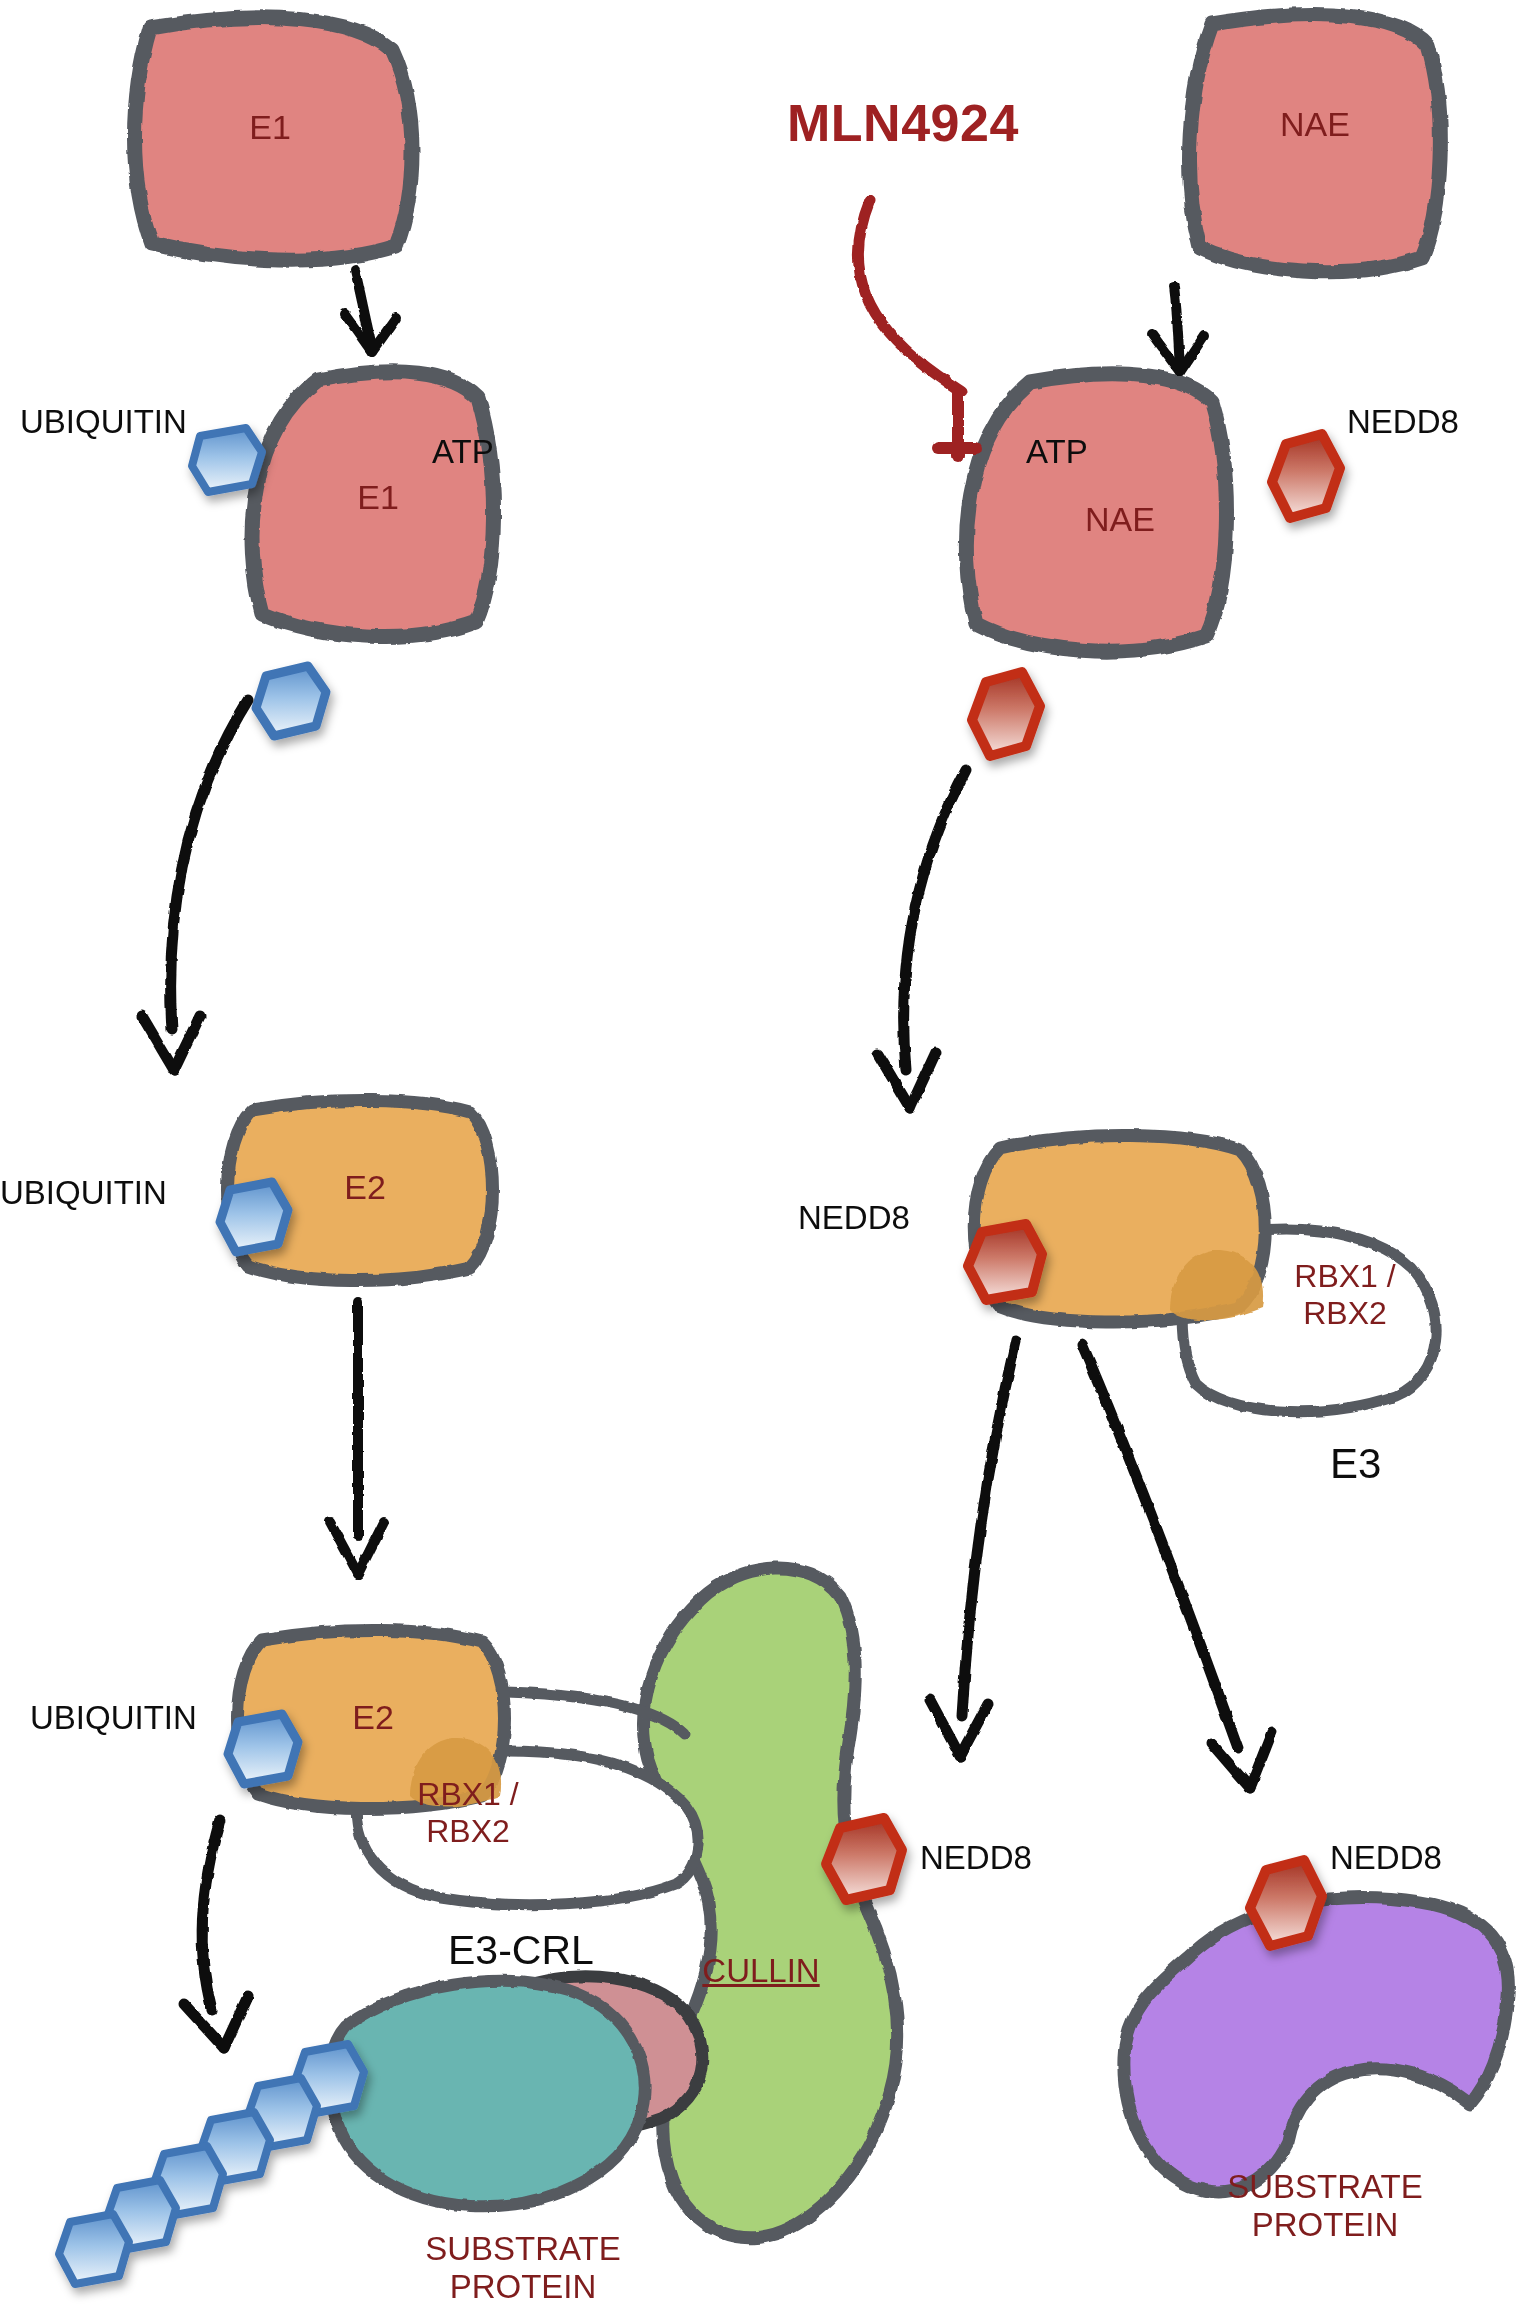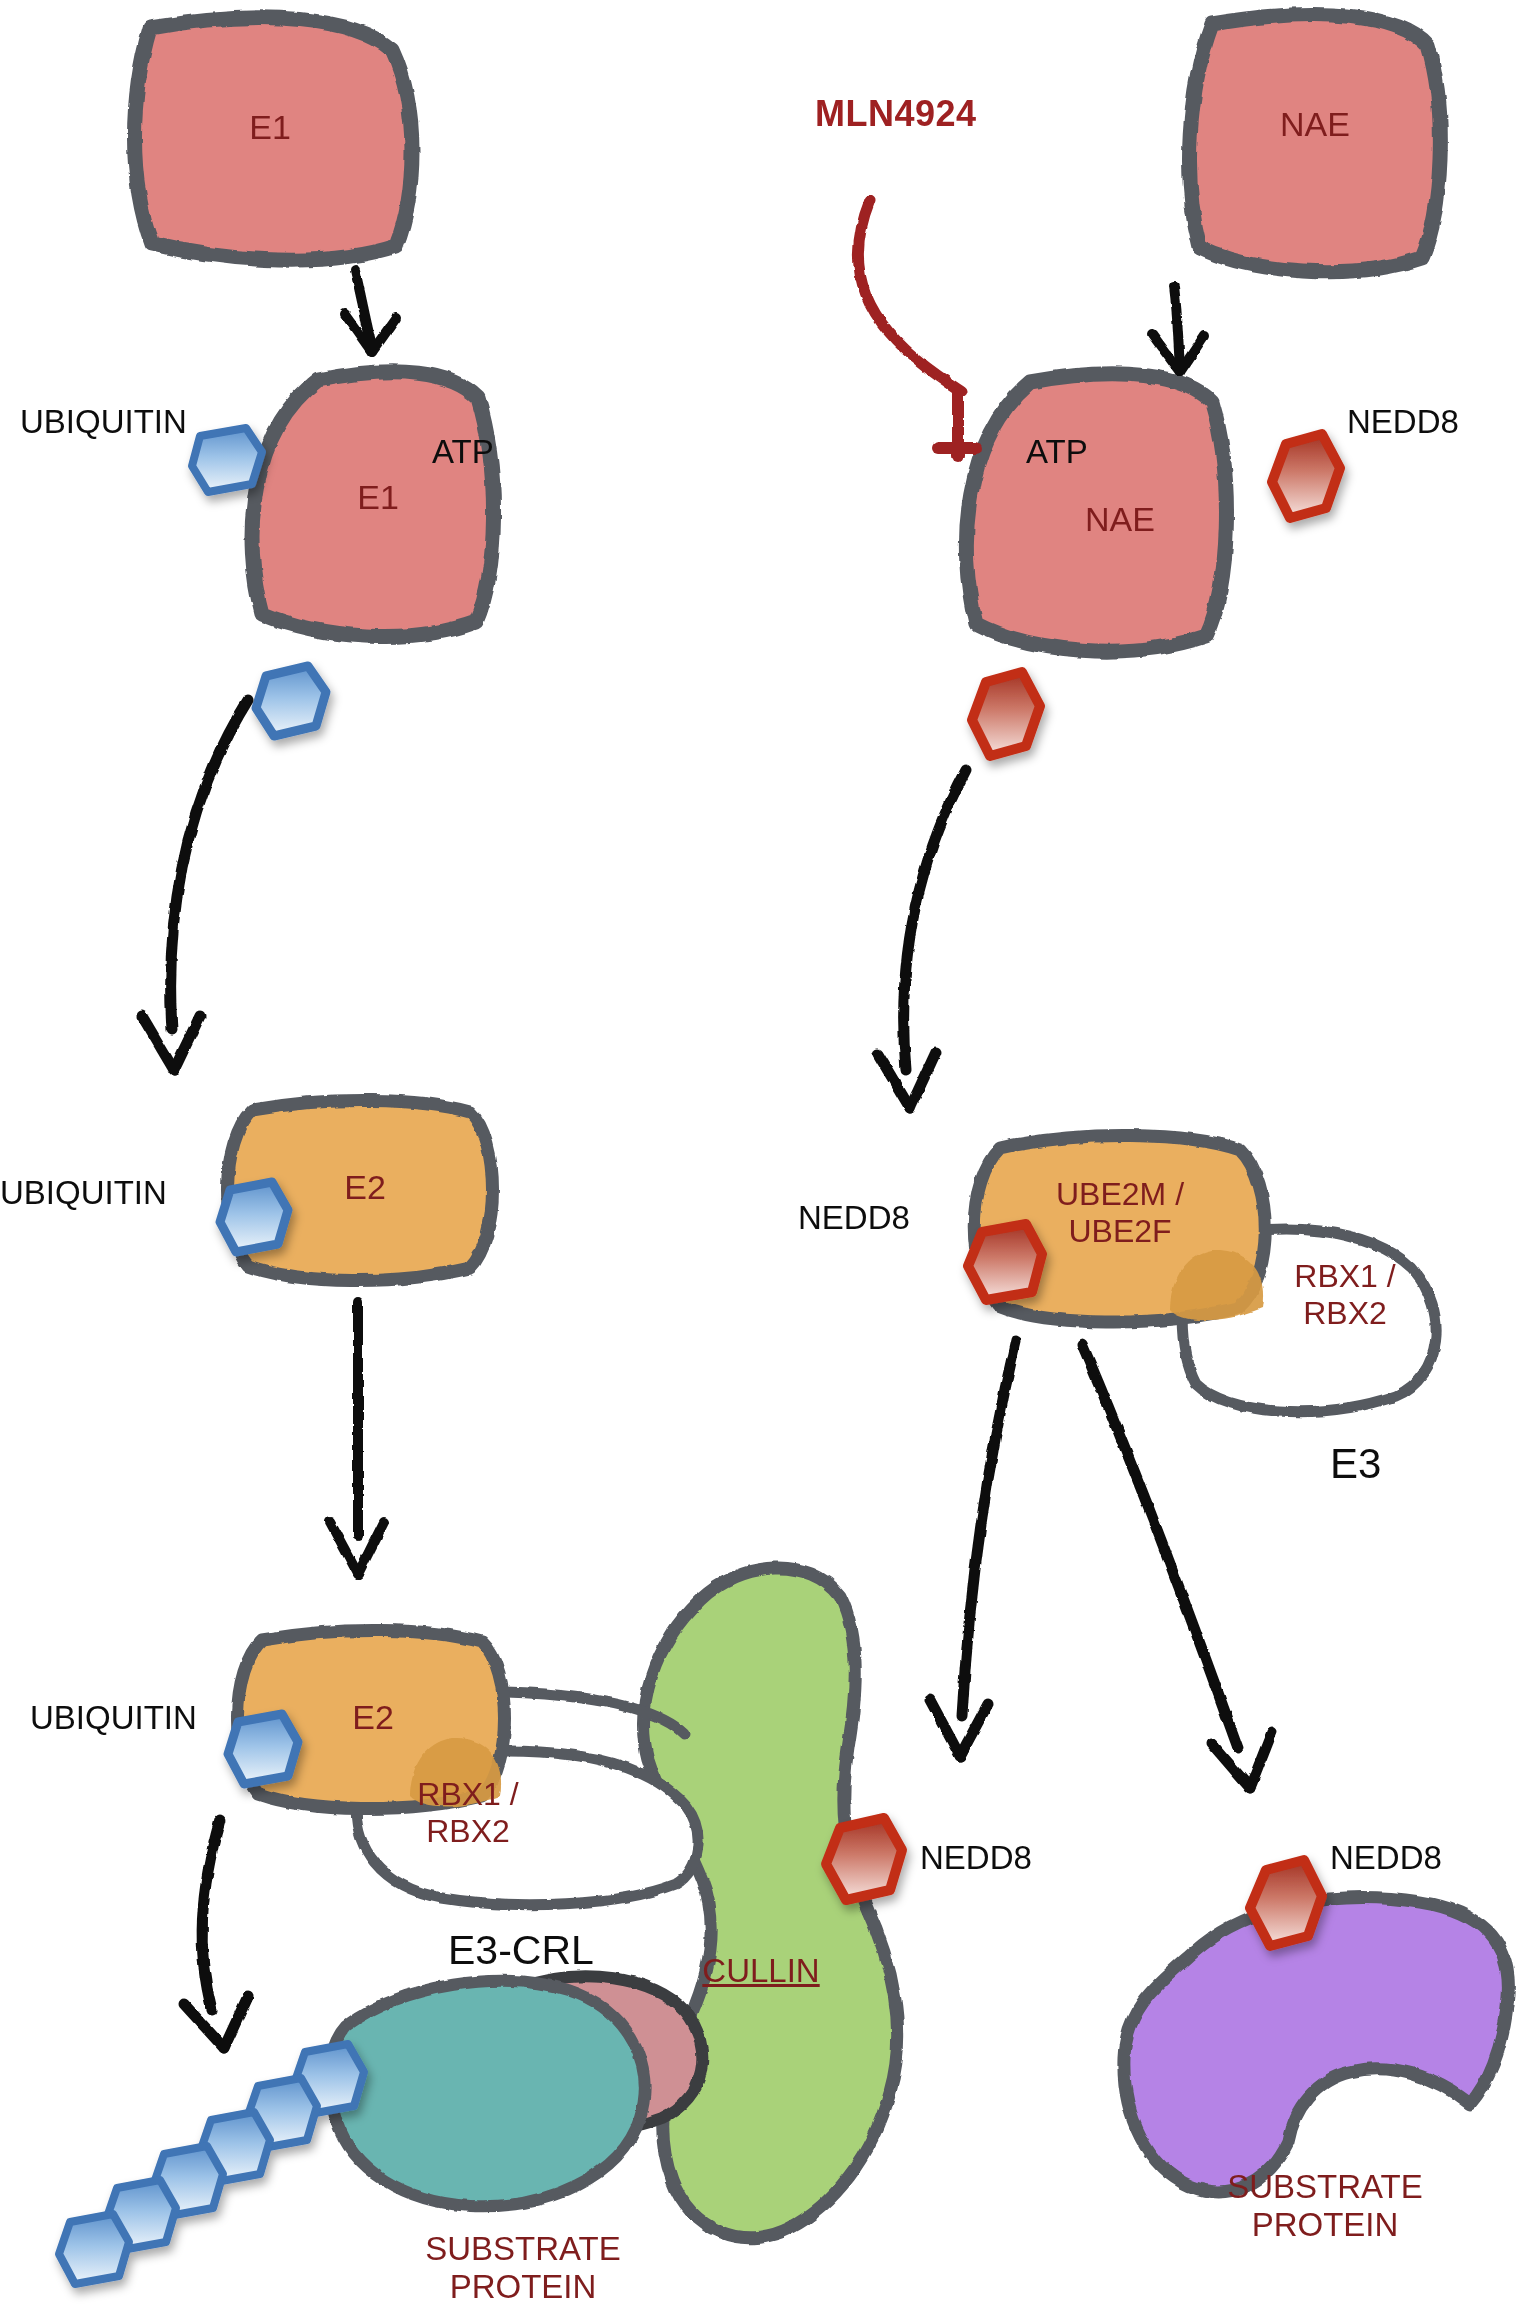--- a/index.html
+++ b/index.html
@@ -209,42 +209,40 @@
       <path d="M870 200 C 850 250, 852 300, 906 350 C 930 372, 948 382, 962 392" stroke-width="11"></path>
       <path d="M938 448 L 976 448" stroke-width="12"></path>
       <path d="M958 392 L 958 456" stroke-width="12"></path>
     </g>
   </svg>
 
   <div class="inbox" style="left:205px;top:108px;width:130px;font-size:34px;">E1</div>
 
   <div class="inbox" style="left:1245px;top:105px;width:140px;font-size:34px;">NAE</div>
 
-  <div class="lbl mln" style="left:815px;top:94px;font-size:36px;text-align:right;">MLN4924</div>
+  <div class="lbl mln" style="left:787px;top:94px;font-size:52px;text-align:right;">MLN4924</div>
 
   <div class="lbl" style="left:20px;top:404px;font-size:33px;">UBIQUITIN</div>
 
   <div class="lbl" style="left:432px;top:434px;font-size:33px;">ATP</div>
 
   <div class="lbl" style="left:1026px;top:434px;font-size:33px;">ATP</div>
 
   <div class="lbl" style="left:1347px;top:404px;font-size:33px;">NEDD8</div>
 
   <div class="inbox" style="left:318px;top:478px;width:120px;font-size:34px;">E1</div>
 
   <div class="inbox" style="left:1055px;top:500px;width:130px;font-size:34px;">NAE</div>
 
   <div class="lbl" style="left:0px;top:1175px;font-size:33px;">UBIQUITIN</div>
 
   <div class="inbox" style="left:310px;top:1168px;width:110px;font-size:34px;">E2</div>
 
   <div class="lbl" style="left:798px;top:1200px;font-size:33px;">NEDD8</div>
 
-  <div class="inbox" style="left:1020px;top:1176px;width:200px;font-size:32px;">UBE2M /
-UBE2F</div>
 
   <div class="inbox" style="left:1255px;top:1258px;width:180px;font-size:32px;">RBX1 /
 RBX2</div>
 
   <div class="lbl" style="left:1330px;top:1440px;font-size:42px;text-align:center;">E3</div>
 
   <div class="lbl" style="left:30px;top:1700px;font-size:33px;">UBIQUITIN</div>
 
   <div class="inbox" style="left:318px;top:1698px;width:110px;font-size:34px;">E2</div>
 

